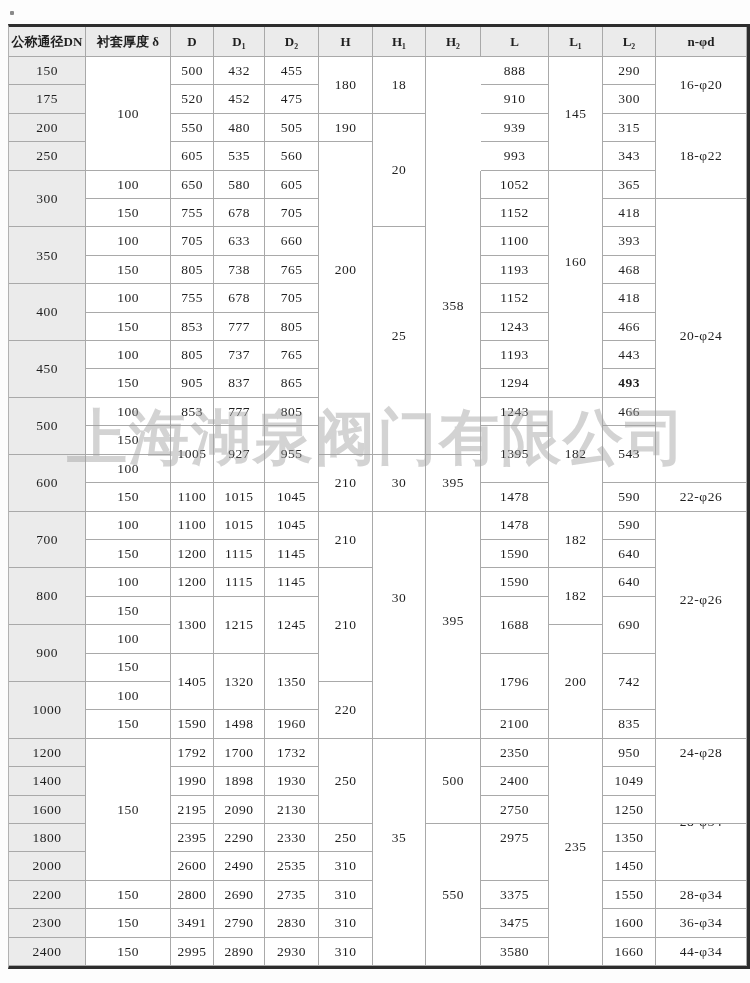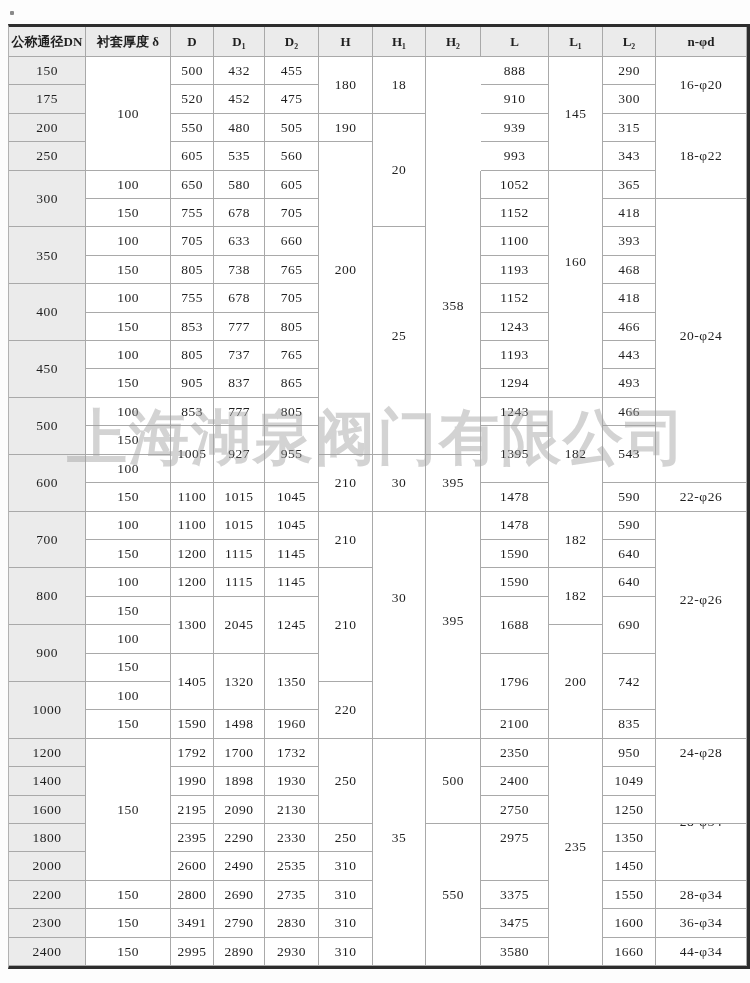--- a/index.html
+++ b/index.html
@@ -361,21 +361,21 @@
     <div class="cell" style="grid-area: 18 / 4 / span 1;">
       <span>1015</span>
     </div>
     <div class="cell" style="grid-area: 19 / 4 / span 1;">
       <span>1115</span>
     </div>
     <div class="cell" style="grid-area: 20 / 4 / span 1;">
       <span>1115</span>
     </div>
     <div class="cell" style="grid-area: 21 / 4 / span 2;">
-      <span>2045</span>
+      <span>1215</span>
     </div>
     <div class="cell" style="grid-area: 23 / 4 / span 2;">
       <span>1320</span>
     </div>
     <div class="cell" style="grid-area: 25 / 4 / span 1;">
       <span>1498</span>
     </div>
     <div class="cell" style="grid-area: 26 / 4 / span 1;">
       <span>1700</span>
     </div>
@@ -690,21 +690,21 @@
     </div>
     <div class="cell" style="grid-area: 10 / 11 / span 1;">
       <span>418</span>
     </div>
     <div class="cell" style="grid-area: 11 / 11 / span 1;">
       <span>466</span>
     </div>
     <div class="cell" style="grid-area: 12 / 11 / span 1;">
       <span>443</span>
     </div>
-    <div class="cell" style="grid-area: 13 / 11 / span 1;">
+    <div class="cell" style="grid-area: 13 / 11 / span 1; font-weight: bold;">
       <span>493</span>
     </div>
     <div class="cell" style="grid-area: 14 / 11 / span 1;">
       <span>466</span>
     </div>
     <div class="cell" style="grid-area: 15 / 11 / span 2;">
       <span>543</span>
     </div>
     <div class="cell" style="grid-area: 17 / 11 / span 1;">
       <span>590</span>

